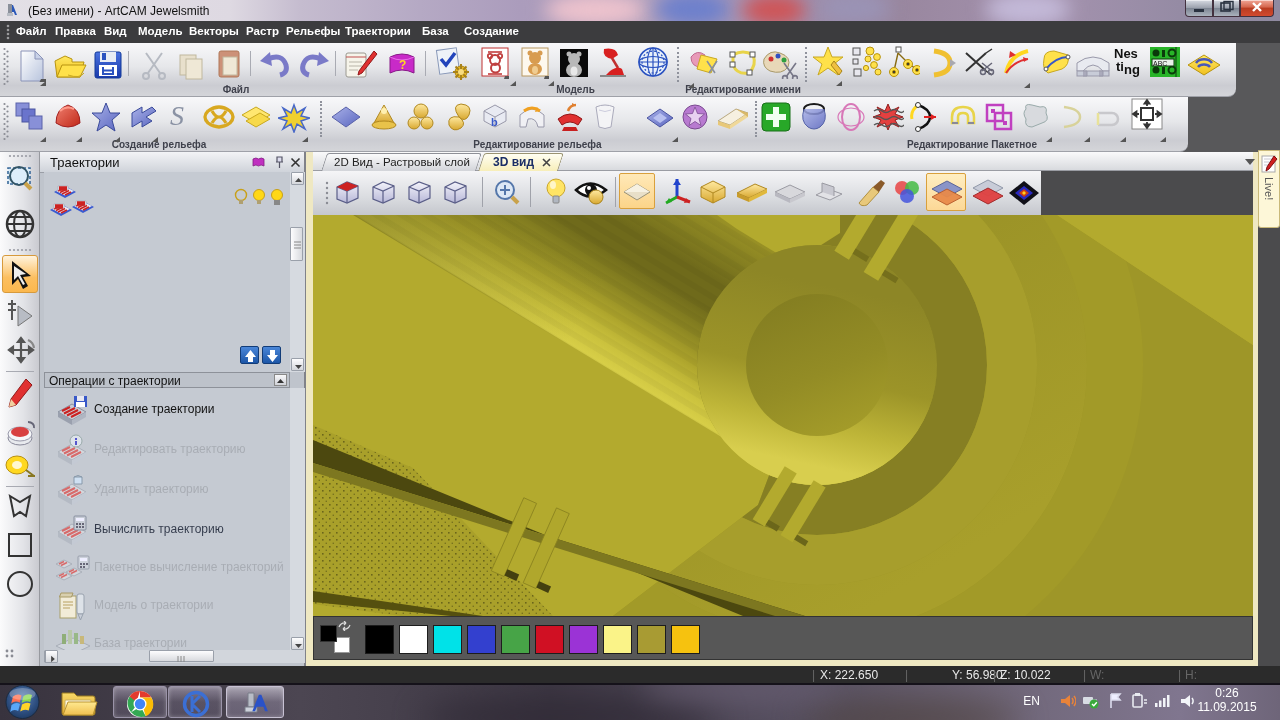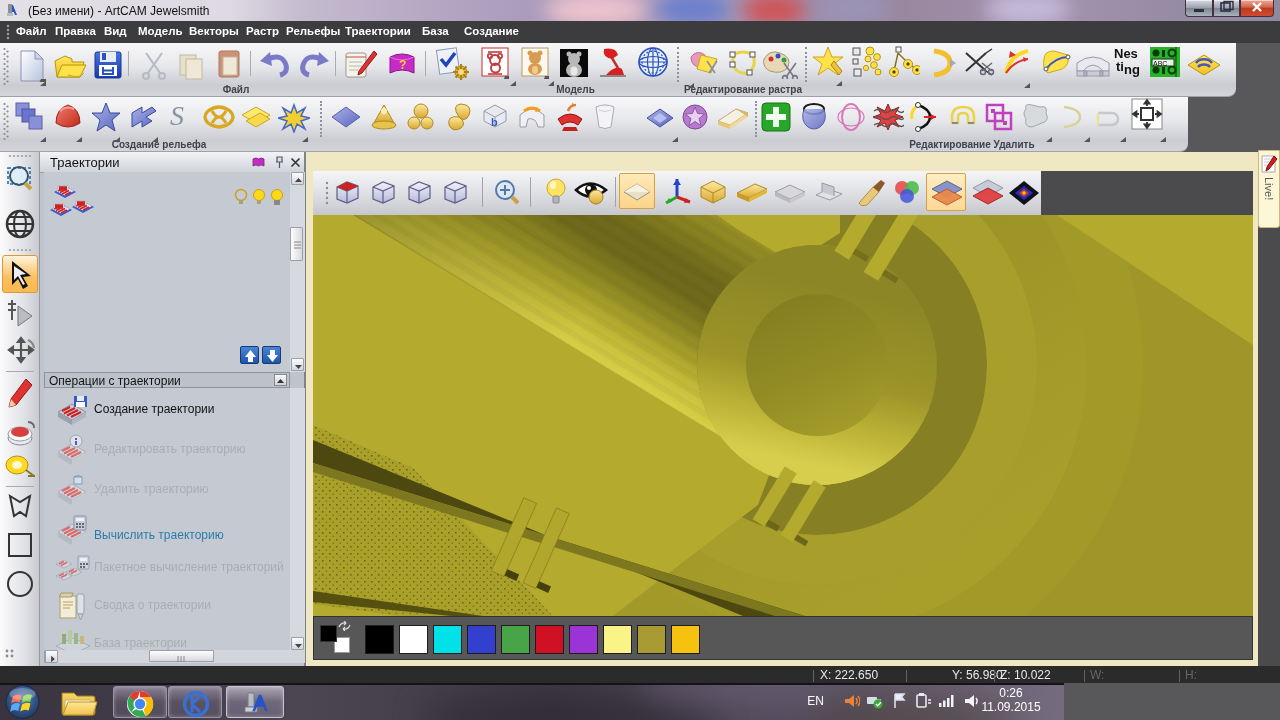--- a/index.html
+++ b/index.html
@@ -41,21 +41,21 @@
 #tb3dd{left:735px;top:19px;width:212px;height:44px;background:#4b4b4d}
 #vport{left:7px;top:63px;width:940px;height:401px;background:#b1a82c}
 #palette{left:7px;top:464px;width:940px;height:44px;background:#575757;border:1px solid #333}
 #live{left:1258px;top:150px;width:22px;height:78px;background:#fdf7d8;border:1px solid #c9b97a;border-radius:0 0 3px 3px}
 #rdark{left:1258px;top:228px;width:22px;height:438px;background:#4b4b4d}
 
 #status{left:0;top:666px;width:1280px;height:17px;background:#2b2b2b;color:#e8e8e8;font-size:12px}
 #status span{position:absolute;top:2px}
 #status i{position:absolute;top:2px;font-style:normal;color:#666}
 
-#task{left:0;top:683px;width:1064px;height:37px;background:#211c26;overflow:hidden}
+#task{left:0;top:683px;width:1280px;height:37px;background:#211c26;overflow:hidden}
 .tbtn{position:absolute;top:3px;width:54px;height:32px;border:1px solid #9a93a8;border-radius:3px;background:linear-gradient(rgba(220,210,235,.45),rgba(150,140,170,.25) 50%,rgba(120,110,140,.3));box-shadow:inset 0 0 4px rgba(255,255,255,.3)}
 #tray{position:absolute;right:0;top:0;height:37px;color:#fff}
 .i3{position:absolute;top:6px}
 .ri{position:absolute;left:4px}
 .sbtn{position:absolute;left:1px;width:13px;height:13px;background:linear-gradient(#fdfdfe,#d4d6db);border:1px solid #9aa0aa;border-radius:1px}
 
 .vsep{position:absolute;top:6px;height:30px;width:0;border-left:1px solid #a0a2aa}
 .swatch{position:absolute;top:8px;width:29px;height:29px;border:1px solid #1d1d1d}
 </style></head>
 <body>
@@ -102,21 +102,21 @@
           <circle cx="2" cy="6" r="1.3"></circle>
           <circle cx="2" cy="10" r="1.3"></circle>
           <circle cx="2" cy="14" r="1.3"></circle>
         </g>
       </svg>
 </div>
 
 <div class="abs tbrow" id="row1">
   <div class="glabel" style="left:0;width:472px">Файл</div>
   <div class="glabel" style="left:472px;width:207px">Модель</div>
-  <div class="glabel" style="left:679px;width:128px">Редактирование растра</div>
+  <div class="glabel" style="left:679px;width:128px">Редактирование имени</div>
   <div class="gsep" style="left:677px"></div>
   <div class="gsep" style="left:805px"></div>
   <svg class="ic" style="left:3px;top:4px" width="6" height="40">
         <g fill="#8a8c94">
           <circle cx="1.5" cy="2" r="1.1"></circle>
           <circle cx="1.5" cy="7" r="1.1"></circle>
           <circle cx="1.5" cy="12" r="1.1"></circle>
           <circle cx="1.5" cy="17" r="1.1"></circle>
           <circle cx="1.5" cy="22" r="1.1"></circle>
           <circle cx="1.5" cy="27" r="1.1"></circle>
@@ -367,21 +367,22 @@
       <svg class="ic" style="left:836px;top:38px" width="6" height="5" viewBox="0 0 6 5">
         <path d="M6 0 L6 5 L0 5 Z" fill="#555"></path>
       </svg>
       <svg class="ic" style="left:1024px;top:40px" width="6" height="5" viewBox="0 0 6 5">
         <path d="M6 0 L6 5 L0 5 Z" fill="#555"></path>
       </svg>
 </div>
 
 <div class="abs tbrow" id="row2">
   <div class="glabel" style="left:0;width:318px">Создание рельефа</div>
-  <div class="glabel" style="left:757px;width:430px">Редактирование Удалить</div>
+  <div class="glabel" style="left:318px;width:439px">Редактирование рельефа</div>
+  <div class="glabel" style="left:757px;width:430px">Редактирование Пакетное</div>
   <div class="gsep" style="left:320px"></div>
   <div class="gsep" style="left:755px"></div>
   <svg class="ic2" style="left:3px;top:5px" width="6" height="40">
         <g fill="#8a8c94">
           <circle cx="1.5" cy="2" r="1.1"></circle>
           <circle cx="1.5" cy="7" r="1.1"></circle>
           <circle cx="1.5" cy="12" r="1.1"></circle>
           <circle cx="1.5" cy="17" r="1.1"></circle>
           <circle cx="1.5" cy="22" r="1.1"></circle>
           <circle cx="1.5" cy="27" r="1.1"></circle>
@@ -807,21 +808,21 @@
             <rect x="22" y="4" width="8" height="3" fill="#eef"></rect>
             <g fill="#667">
               <rect x="22" y="9" width="2" height="2"></rect>
               <rect x="25" y="9" width="2" height="2"></rect>
               <rect x="28" y="9" width="2" height="2"></rect>
               <rect x="22" y="12" width="2" height="2"></rect>
               <rect x="25" y="12" width="2" height="2"></rect>
               <rect x="28" y="12" width="2" height="2"></rect>
             </g>
           </svg></div>
-        <div style="position:absolute;left:50px;top:140px;font-size:12px;color:#0369a1;white-space:nowrap;opacity:.8">Вычислить траекторию</div>
+        <div style="position:absolute;left:50px;top:134px;font-size:12px;color:#0f172a;white-space:nowrap;opacity:.8">Вычислить траекторию</div>
     <div style="position:absolute;left:10px;top:164px;width:36px;height:32px"><svg width="40" height="34" viewBox="0 0 40 34">
             <g>
               <path d="M2 12 L10 8 L18 12 L10 16 Z" fill="#d3d7dd" stroke="#aab0ba"></path>
               <path d="M12 20 L20 16 L28 20 L20 24 Z" fill="#d3d7dd" stroke="#aab0ba"></path>
               <path d="M2 24 L10 20 L18 24 L10 28 Z" fill="#d3d7dd" stroke="#aab0ba"></path>
               <g stroke="#d86a6a" stroke-width="1.4">
                 <path d="M5 12 l5 -2.5 M7 13.5 l6 -3 M5 24 l5 -2.5 M7 25.5 l6 -3 M15 20 l5 -2.5 M17 21.5 l6 -3"></path>
               </g>
               <rect x="24" y="4" width="11" height="13" rx="1" fill="#ccd1da" stroke="#99a0ac"></rect>
               <rect x="26" y="6" width="7" height="3" fill="#eef"></rect>
@@ -837,21 +838,21 @@
         <div style="position:absolute;left:50px;top:172px;font-size:12px;color:#a2a6ad;white-space:nowrap;opacity:.8">Пакетное вычисление траекторий</div>
     <div style="position:absolute;left:10px;top:202px;width:36px;height:32px"><svg width="36" height="34" viewBox="0 0 36 34">
             <rect x="6" y="6" width="16" height="22" fill="#f2ecd8" stroke="#aaa06a"></rect>
             <g stroke="#b8a060" stroke-width="1">
               <path d="M9 12 h10 M9 15 h10 M9 18 h7"></path>
             </g>
             <path d="M7 3 h12 l-1.5 4 h-12 Z" fill="#d8cfae" stroke="#a89a66"></path>
             <rect x="23" y="4" width="7" height="20" rx="2" fill="#dde2e8" stroke="#99a2ae"></rect>
             <path d="M24 24 l2.5 6 2.5 -6 Z" fill="#c8ced8" stroke="#99a2ae"></path>
           </svg></div>
-        <div style="position:absolute;left:50px;top:210px;font-size:12px;color:#a2a6ad;white-space:nowrap;opacity:.8">Сводка о траектории</div>
+        <div style="position:absolute;left:50px;top:210px;font-size:12px;color:#a2a6ad;white-space:nowrap;opacity:.8">Модель о траектории</div>
     <div style="position:absolute;left:10px;top:240px;width:36px;height:32px"><svg width="38" height="26" viewBox="0 0 38 26">
             <path d="M2 18 L19 10 L36 18 L19 26 Z" fill="#cfd4db" stroke="#a8aeb8"></path>
             <rect x="8" y="6" width="4" height="10" fill="#8fae78"></rect>
             <rect x="14" y="2" width="4" height="14" fill="#b8c8a8"></rect>
             <rect x="20" y="5" width="4" height="11" fill="#98b888"></rect>
             <rect x="26" y="8" width="4" height="8" fill="#c8b87a"></rect>
           </svg></div>
         <div style="position:absolute;left:50px;top:248px;font-size:12px;color:#a2a6ad;white-space:nowrap;opacity:.8">База траектории</div>
   </div>
   <div class="abs" style="left:250px;top:236px;width:15px;height:262px;background:#d6dae0">
@@ -868,20 +869,32 @@
           </svg></div>
     <div style="position:absolute;left:105px;top:0;width:65px;height:12px;background:linear-gradient(#fdfdfe,#d8dade);border:1px solid #9aa0aa;border-radius:1px"><svg width="65" height="12">
             <g stroke="#888" stroke-width="1">
               <path d="M28 3 v6 M31 3 v6 M34 3 v6"></path>
             </g>
           </svg></div>
   </div>
 </div>
 
 <div class="abs" id="view">
+  <div class="abs" id="tabstrip">
+ <div style="position:absolute;left:11px;top:1px;width:155px;height:18px;background:linear-gradient(#fbfbfc,#d2d4d9);border:1px solid #8e9097;border-bottom:none;transform:skewX(-18deg);border-radius:3px 3px 0 0"></div>
+ <div style="position:absolute;left:21px;top:4px;font-size:11.5px;color:#222;white-space:nowrap">2D Вид - Растровый слой</div>
+ <div style="position:absolute;left:168px;top:1px;width:80px;height:18px;background:linear-gradient(#fffef2,#f7eeb9);border:1px solid #9a9372;border-bottom:none;transform:skewX(-18deg);border-radius:3px 3px 0 0"></div>
+ <div style="position:absolute;left:180px;top:3px;font-size:12px;font-weight:bold;color:#1a2e66;white-space:nowrap">3D вид</div>
+ <svg style="position:absolute;left:229px;top:6px" width="9" height="9" viewBox="0 0 9 9">
+          <path d="M1 1 L8 8 M8 1 L1 8" stroke="#444" stroke-width="1.6"></path>
+        </svg>
+ <svg style="position:absolute;left:932px;top:7px" width="10" height="6" viewBox="0 0 10 6">
+          <path d="M0 0 L10 0 L5 6 Z" fill="#555"></path>
+        </svg>
+</div>
   <div class="abs" id="tb3d">
 <svg width="0" height="0">
           <defs>
 <linearGradient id="cubef" x1="0" y1="0" x2="0" y2="1">
               <stop offset="0" stop-color="#f2f2fa"></stop>
               <stop offset="1" stop-color="#b8b8d8"></stop>
             </linearGradient>
 <linearGradient id="goldg" x1="0" y1="0" x2="0" y2="1">
               <stop offset="0" stop-color="#ffe9a0"></stop>
               <stop offset="1" stop-color="#d8a830"></stop>

